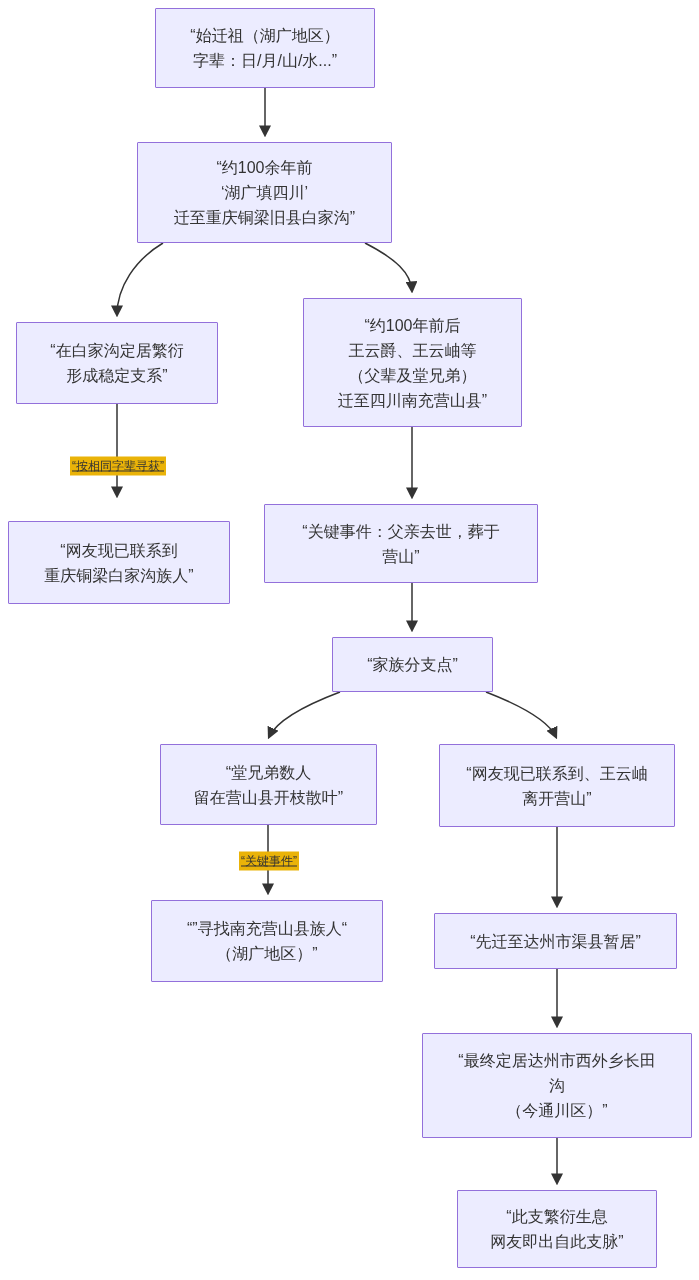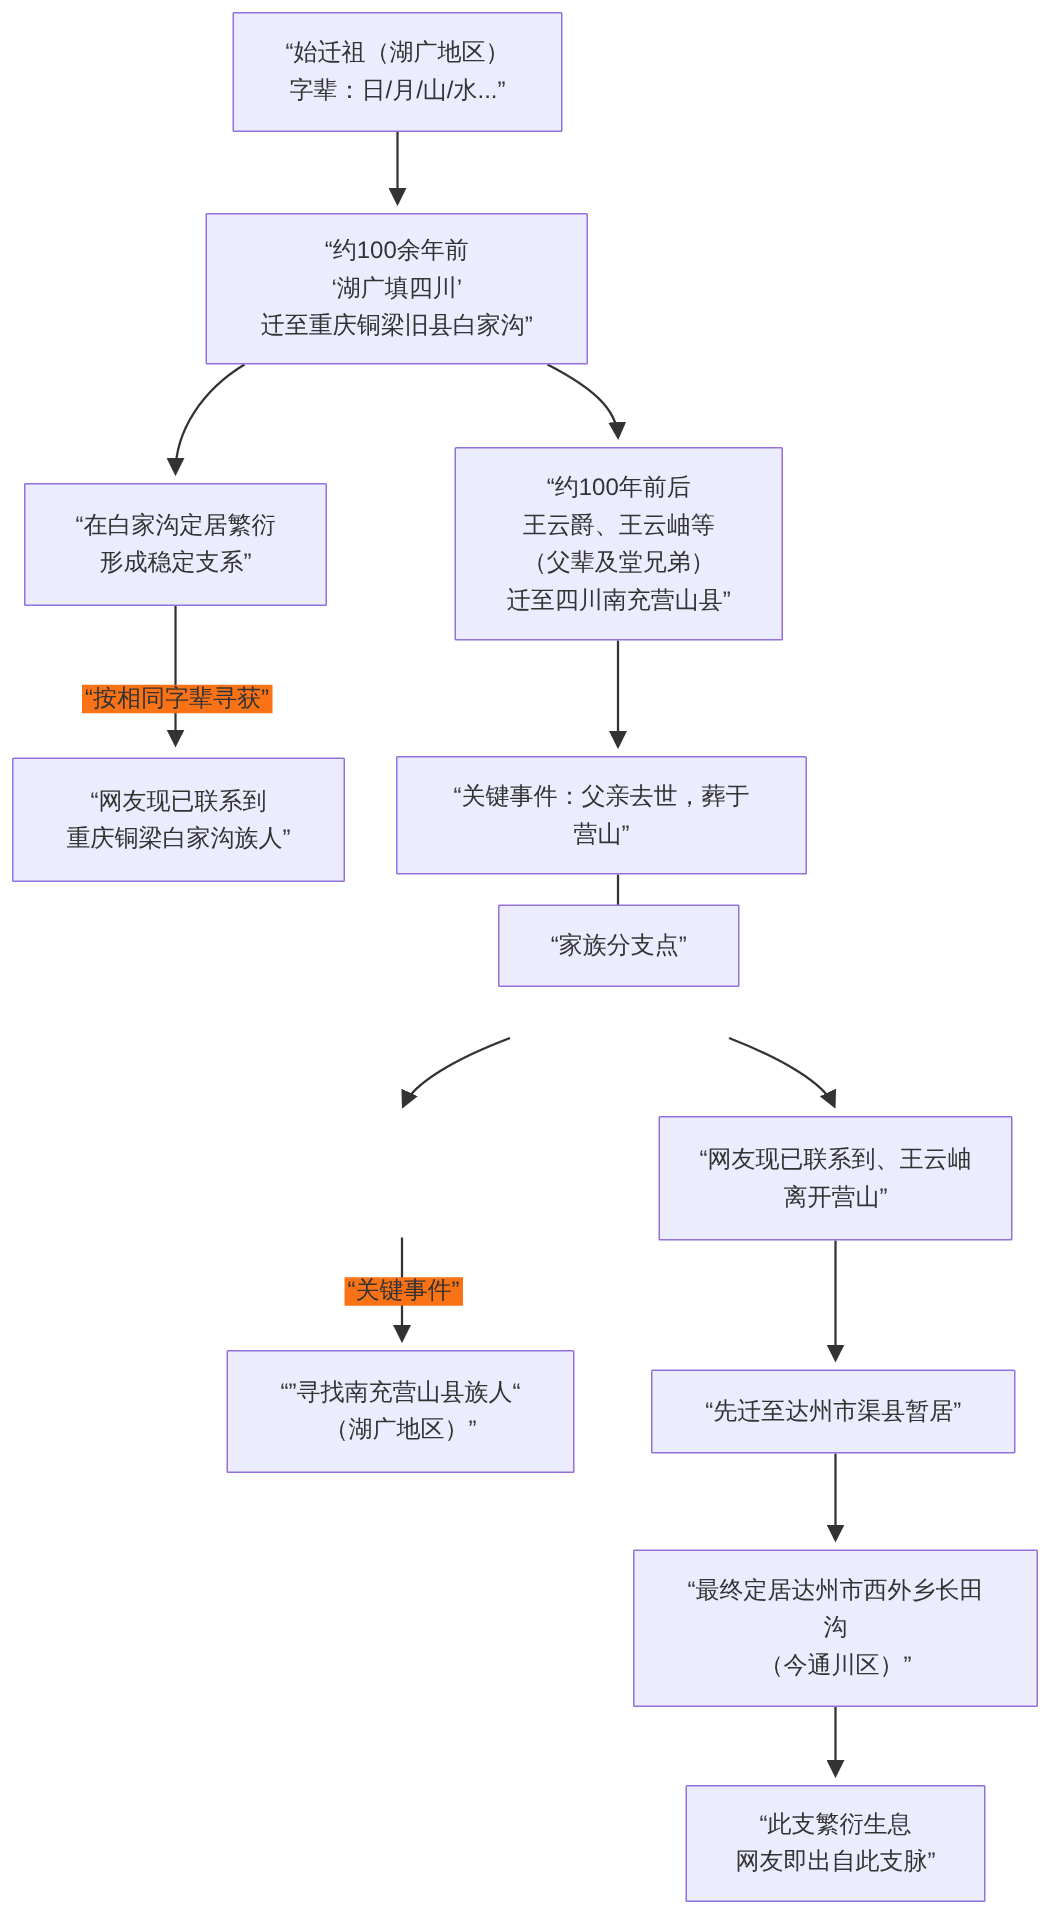--- a/index.html
+++ b/index.html
@@ -31,35 +31,36 @@
     display: flex;
     align-items: center;
     justify-content: center;
     text-align: center;
     white-space: pre-line;
     padding: 10px 8px;
   }
   .edge-label {
     position: absolute;
     transform: translate(-50%, -50%);
-    background: #f97316;
+    background: #eab308;
     color: #333333;
-    font-size: 16px;
+    font-size: 12px;
     line-height: 19px;
     padding: 0 2px;
     white-space: nowrap;
+    text-decoration: underline;
   }
   
   #node-a { left: 155px; top: 8px;    width: 220px; height: 80px; }
   #node-b { left: 137px; top: 142px;  width: 255px; height: 101px; }
   #node-c { left: 16px;  top: 322px;  width: 202px; height: 82px; }
-  #node-d { left: 8px;   top: 505px;  width: 222px; height: 83px; }
+  #node-d { left: 8px;   top: 521px;  width: 222px; height: 83px; }
   #node-e { left: 303px; top: 298px;  width: 219px; height: 129px; }
   #node-f { left: 264px; top: 504px;  width: 274px; height: 79px; }
-  #node-g { left: 332px; top: 603px;  width: 161px; height: 55px; }
+  #node-g { left: 332px; top: 637px;  width: 161px; height: 55px; }
   #node-h { left: 160px; top: 744px;  width: 217px; height: 81px; }
   #node-i { left: 439px; top: 744px;  width: 236px; height: 83px; }
   #node-j { left: 151px; top: 900px;  width: 232px; height: 82px; }
   #node-k { left: 434px; top: 913px;  width: 243px; height: 56px; }
   #node-l { left: 422px; top: 1033px; width: 270px; height: 105px; }
   #node-m { left: 457px; top: 1190px; width: 200px; height: 78px; }
   #edge-label-1 { left: 118px; top: 466px; }
   #edge-label-2 { left: 269px; top: 861px; }
 </style>
 </head>
@@ -105,20 +106,22 @@
   <div class="node" id="node-e">“约100年前后
 王云爵、王云岫等
 （父辈及堂兄弟）
 迁至四川南充营山县”</div>
 
   <div class="node" id="node-f">“关键事件：父亲去世，葬于
 营山”</div>
 
   <div class="node" id="node-g">“家族分支点”</div>
 
+  <div class="node" id="node-h">“堂兄弟数人
+留在营山县开枝散叶”</div>
 
   <div class="node" id="node-i">“网友现已联系到、王云岫
 离开营山”</div>
 
   <div class="node" id="node-j">“”寻找南充营山县族人“
 （湖广地区）”</div>
 
   <div class="node" id="node-l">“最终定居达州市西外乡长田
 沟
 （今通川区）”</div>

